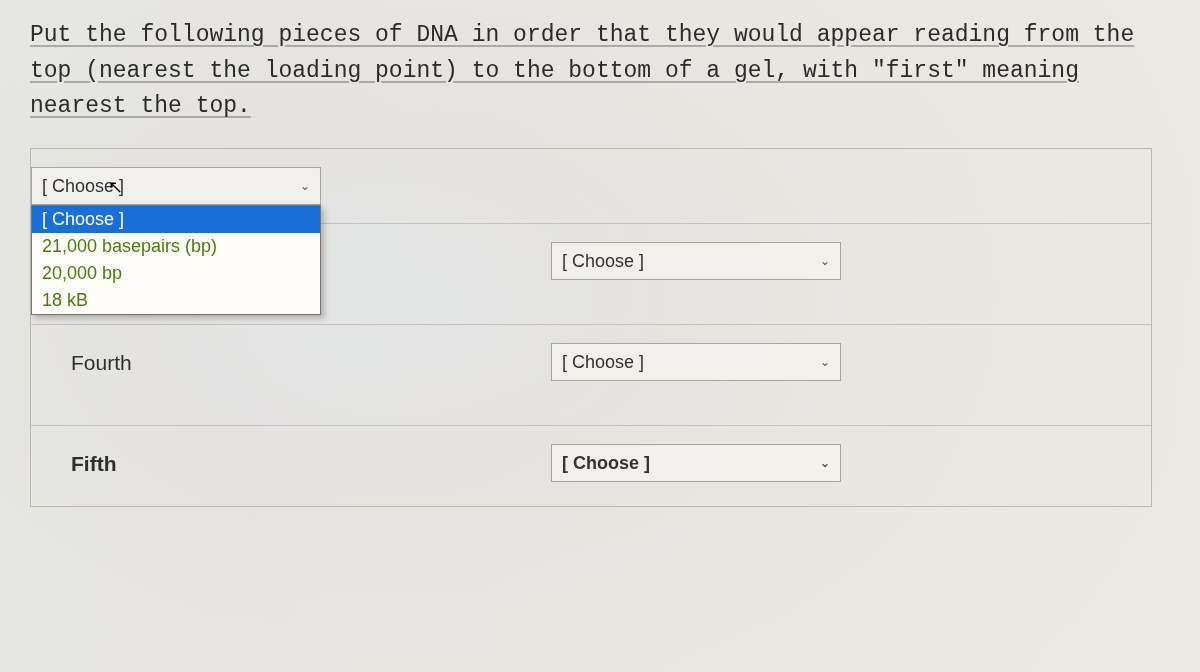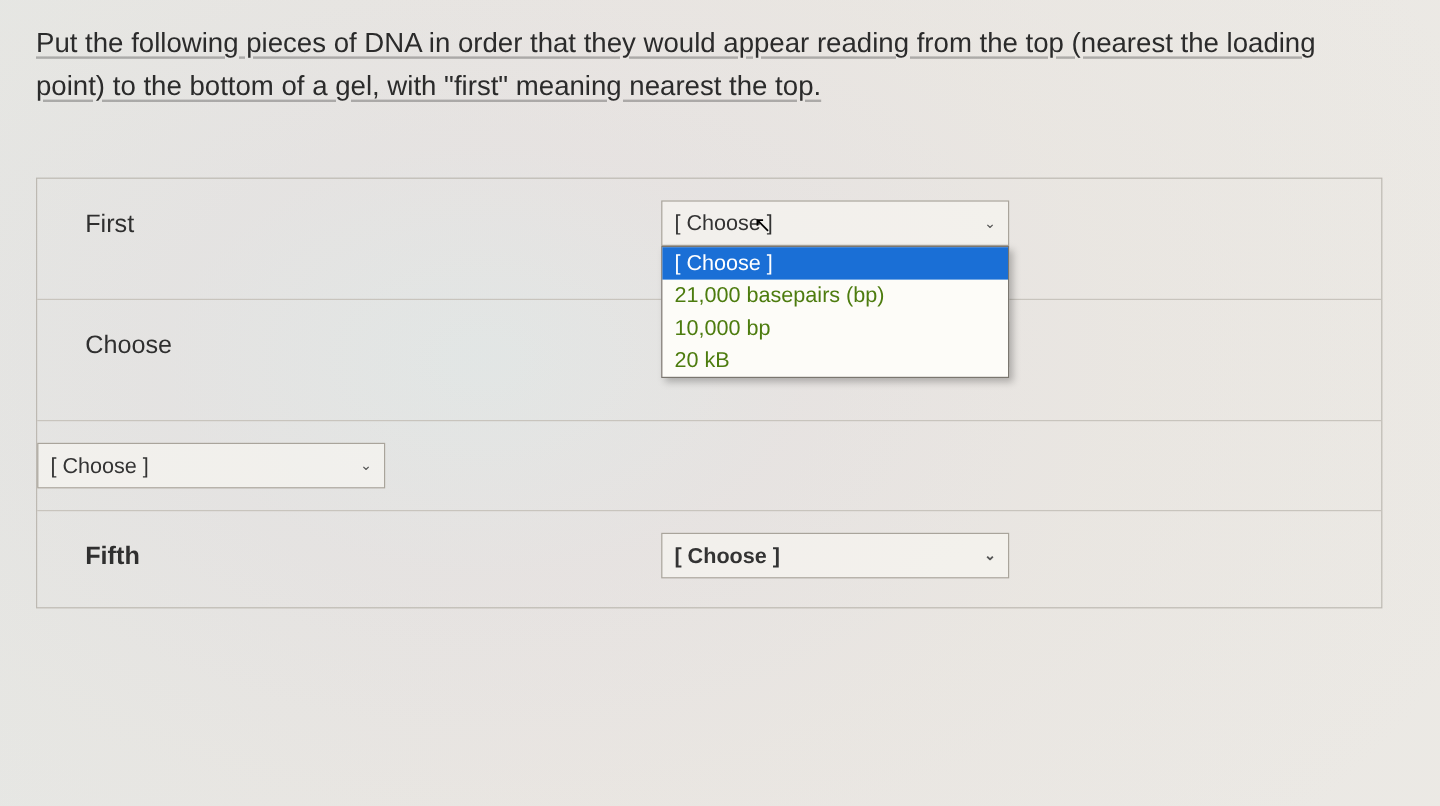--- a/index.html
+++ b/index.html
@@ -33,20 +33,21 @@
     top: 18px;
     left: 30px;
     right: 60px;
     font-size: 23px;
     line-height: 1.55;
     color: #2b2b2b;
     text-decoration: underline;
     text-decoration-color: rgba(60,60,60,0.35);
     text-underline-offset: 4px;
     font-weight: 400;
+    font-family: Liberation Mono, monospace;
   }
   .matching-block {
     position: absolute;
     top: 148px;
     left: 30px;
     right: 48px;
     border: 1px solid #bdb9b2;
     background: rgba(255,255,255,0.02);
   }
   .row {
@@ -127,49 +128,49 @@
 </head>
 <body>
 
 <div class="paper"></div>
 
 <div class="question-text">Put the following pieces of DNA in order that they would appear reading from the top (nearest the loading point) to the bottom of a gel, with "first" meaning nearest the top.</div>
 
 <div class="matching-block">
 
   <div class="row r1">
-    <div class="row-label">First</div>
     <div class="row-select-wrap">
       <div class="select-box">
         <span>[ Choose ]</span>
         <span class="chev">⌄</span>
         <span class="cursor-arrow" style="left:76px; top:8px;">↖</span>
       </div>
 
       <div class="dropdown">
         <div class="opt hl">[ Choose ]</div>
         <div class="opt">21,000 basepairs (bp)</div>
-        <div class="opt">10,000 bp</div>
-        <div class="opt">20 kB</div>
+        <div class="opt">20,000 bp</div>
+        <div class="opt">18 kB</div>
       </div>
     </div>
   </div>
 
 
   <div class="row r3">
     <div class="row-label">Choose</div>
     <div class="row-select-wrap">
       <div class="select-box">
         <span>[ Choose ]</span>
         <span class="chev">⌄</span>
       </div>
     </div>
   </div>
 
   <div class="row r4">
+    <div class="row-label">Fourth</div>
     <div class="row-select-wrap">
       <div class="select-box">
         <span>[ Choose ]</span>
         <span class="chev">⌄</span>
       </div>
     </div>
   </div>
 
   <div class="row r5">
     <div class="row-label">Fifth</div>

